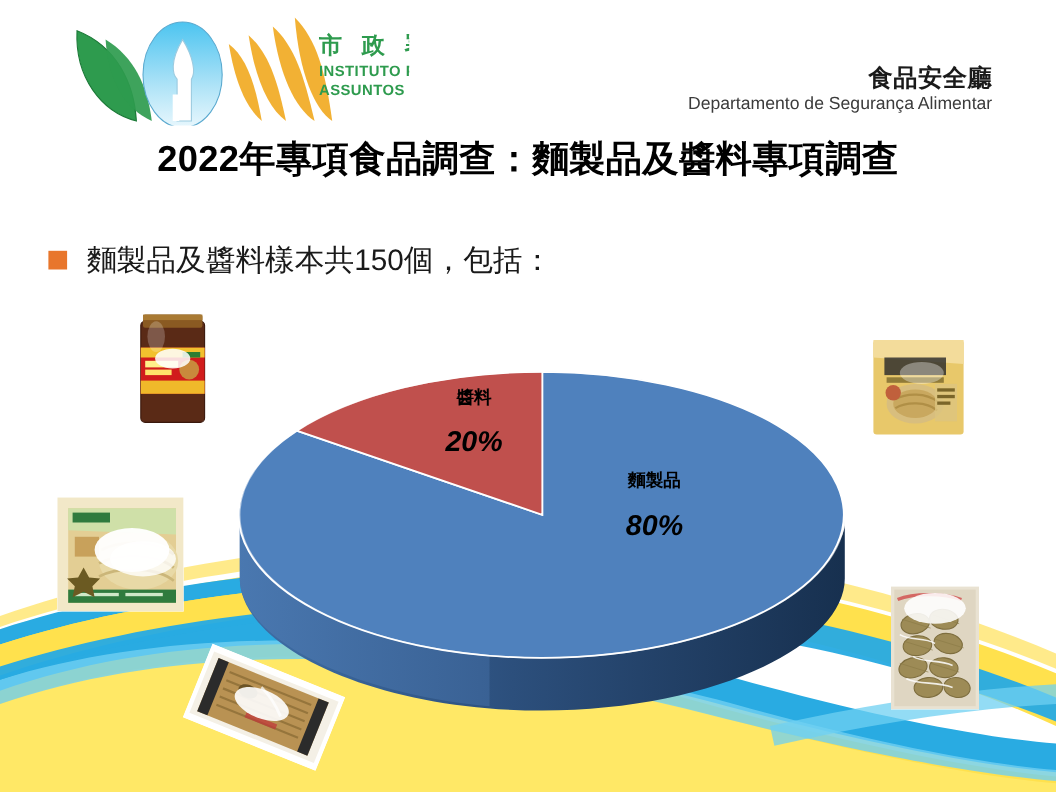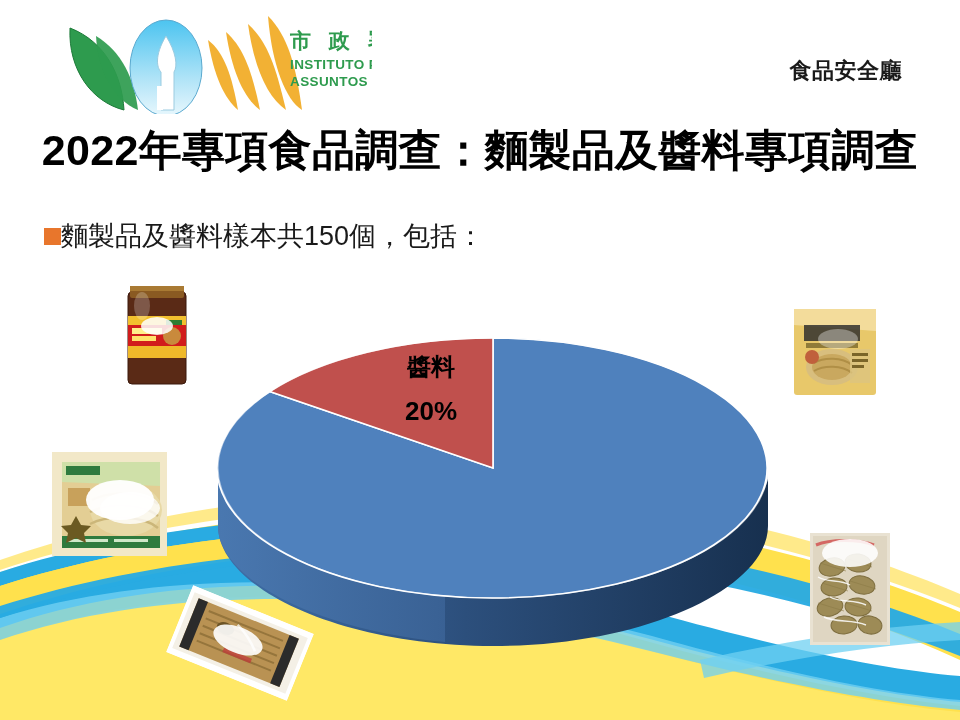--- a/index.html
+++ b/index.html
@@ -15,36 +15,36 @@
 
   
   .logo{position:absolute;left:62px;top:6px;width:310px;height:108px;z-index:5;}
   .dept{position:absolute;right:58px;top:58px;text-align:right;z-index:5;line-height:1.18;}
   .dept .zh{font-size:22px;font-weight:bold;color:#1a1a1a;letter-spacing:.5px;}
   .dept .pt{font-size:16px;color:#3b3b3b;margin-top:2px;}
 
   
   .title{
     position:absolute;left:40px;top:122px;width:880px;z-index:5;
-    text-align:center;font-size:43px;font-weight:bold;color:#000;
+    text-align:center;font-size:33px;font-weight:bold;color:#000;
     line-height:1.32;letter-spacing:.3px;
   }
 
   
-  .bullet-row{position:absolute;left:44px;top:220px;z-index:5;display:flex;align-items:center;gap:0;}
+  .bullet-row{position:absolute;left:44px;top:220px;z-index:5;display:flex;align-items:center;gap:18px;}
   .bullet-sq{width:17px;height:17px;background:#E8762C;display:block;flex:0 0 auto;}
   .bullet-tx{font-size:27px;color:#1a1a1a;line-height:1.2;white-space:nowrap;}
 
   
   .chart{position:absolute;left:195px;top:320px;width:620px;height:330px;z-index:3;}
 
   
   .lbl{position:absolute;z-index:6;color:#000;font-weight:bold;text-align:center;line-height:1.25;}
-  .lbl .name{font-size:24px;}
-  .lbl .pct{font-size:26px;margin-top:13px;}
+  .lbl .name{font-size:16px;}
+  .lbl .pct{font-size:26px;margin-top:13px;font-style:italic;}
   .lbl-sauce{left:376px;top:352px;width:110px;}
   .lbl-noodle{left:520px;top:428px;width:150px;}
 
   
   .photo{position:absolute;z-index:7;overflow:hidden;background:#fff;}
   .photo .inner{position:absolute;inset:0;}
 
   .ph-sauce{left:112px;top:276px;width:90px;height:112px;}
   .ph-noodlepack{left:786px;top:303px;width:98px;height:98px;}
   .ph-leftpack{left:52px;top:452px;width:115px;height:104px;}
@@ -105,20 +105,21 @@
       <path d="M206,10 C210,60 224,94 240,104 C234,60 226,30 206,10 Z" fill="#F2B134"></path>
 
       <text x="228" y="42" font-family="'Liberation Sans',sans-serif" font-size="21" font-weight="bold" fill="#2E9B4E" letter-spacing="6">市 政 署</text>
       <text x="228" y="63" font-family="'Liberation Sans',sans-serif" font-size="13.5" font-weight="bold" fill="#2E9B4E" letter-spacing=".4">INSTITUTO PARA OS</text>
       <text x="228" y="80" font-family="'Liberation Sans',sans-serif" font-size="13.5" font-weight="bold" fill="#2E9B4E" letter-spacing=".4">ASSUNTOS MUNICIPAIS</text>
     </svg>
   </div>
 
   <div class="dept">
     <div class="zh">食品安全廳</div>
+    <div class="pt">Departamento de Segurança Alimentar</div>
   </div>
 
   <div class="title">
     <div>2022年專項食品調查：麵製品及醬料專項調查</div>
   </div>
 
   <div class="bullet-row">
     <span class="bullet-sq"></span>
     <span class="bullet-tx">麵製品及醬料樣本共150個，包括：</span>
   </div>
@@ -154,20 +155,24 @@
       <path d="M298,148 L74.7,71.5
                A275,130 0 0 1 298,18 Z" fill="#C0504D" stroke="#FFFFFF" stroke-width="1.6"></path>
 
       <ellipse cx="298" cy="148" rx="275" ry="130" fill="none" stroke="#FFFFFF" stroke-width="1.2" opacity=".55"></ellipse>
     </svg>
   </div>
 
   <div class="lbl lbl-sauce">
     <div class="name">醬料</div>
     <div class="pct">20%</div>
+  </div>
+  <div class="lbl lbl-noodle">
+    <div class="name">麵製品</div>
+    <div class="pct">80%</div>
   </div>
 
   <div class="photo ph-sauce">
     <svg class="inner" viewBox="0 0 90 112" preserveAspectRatio="none">
       <rect width="90" height="112" fill="#ffffff"></rect>
 
       <rect x="16" y="16" width="58" height="92" rx="4" fill="#5a2a16"></rect>
       <rect x="16" y="16" width="58" height="92" rx="4" fill="none" stroke="#3a180c" stroke-width="1"></rect>
 
       <rect x="18" y="10" width="54" height="12" rx="2" fill="#8a5a22"></rect>

